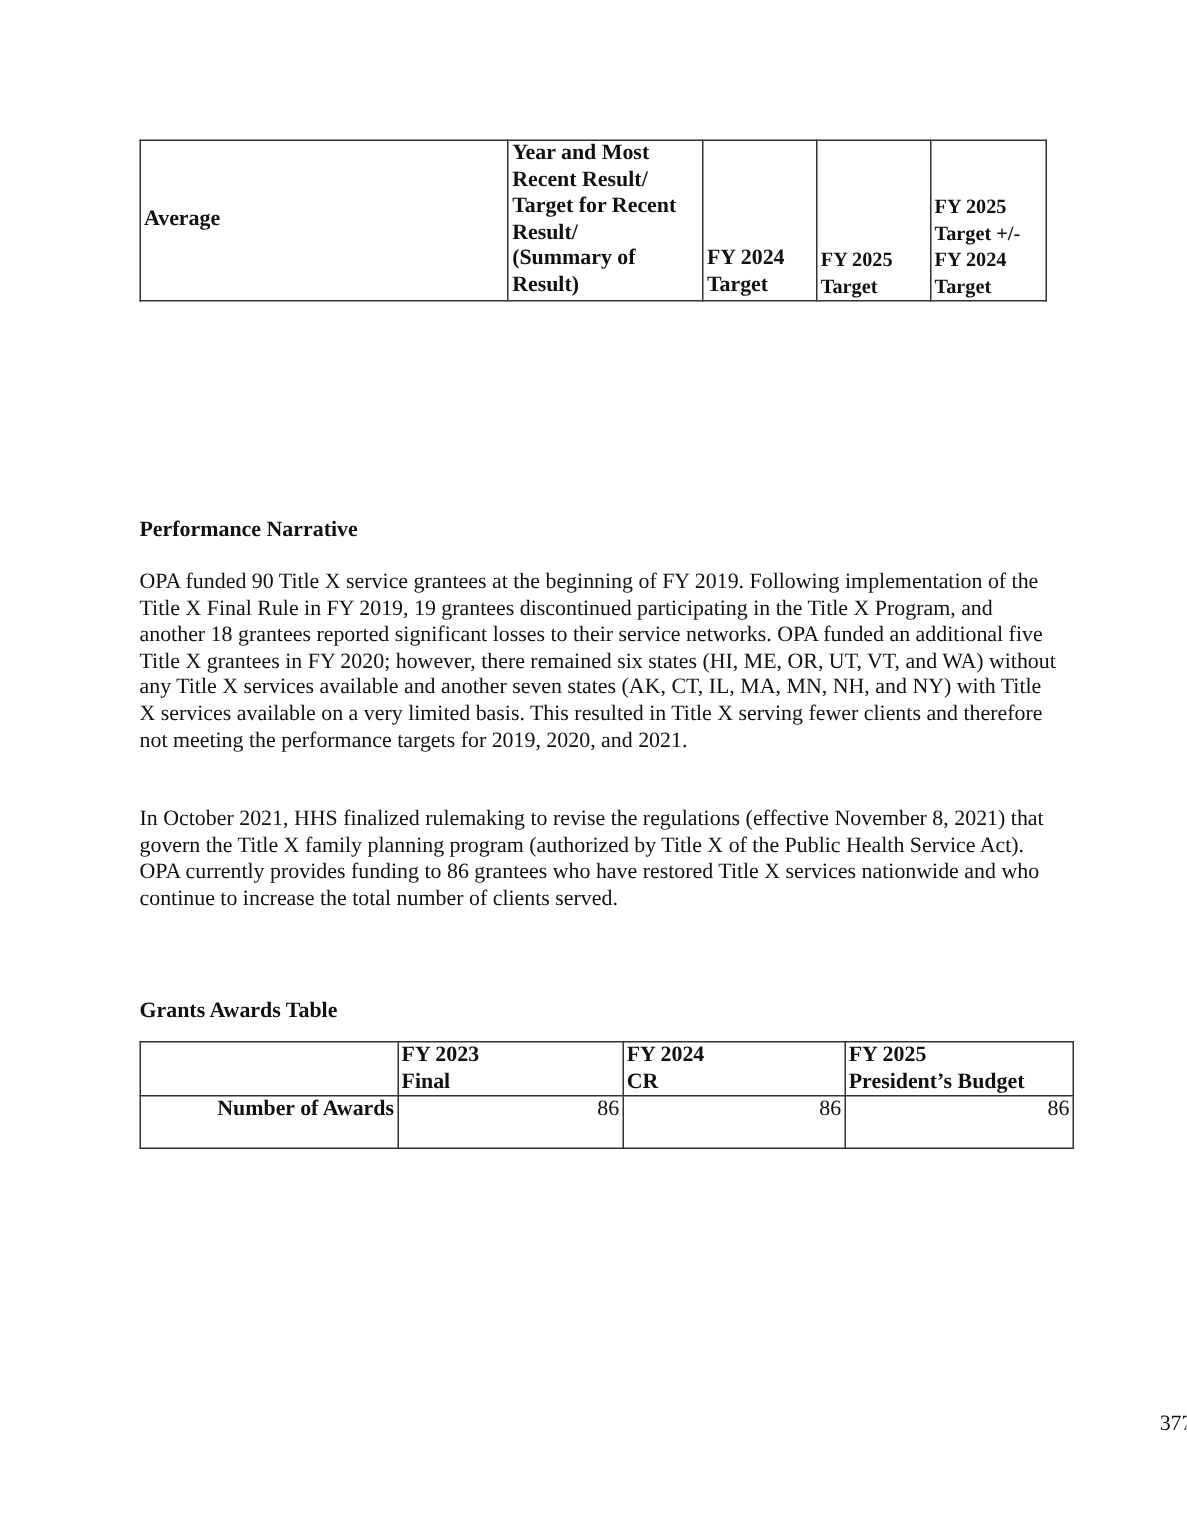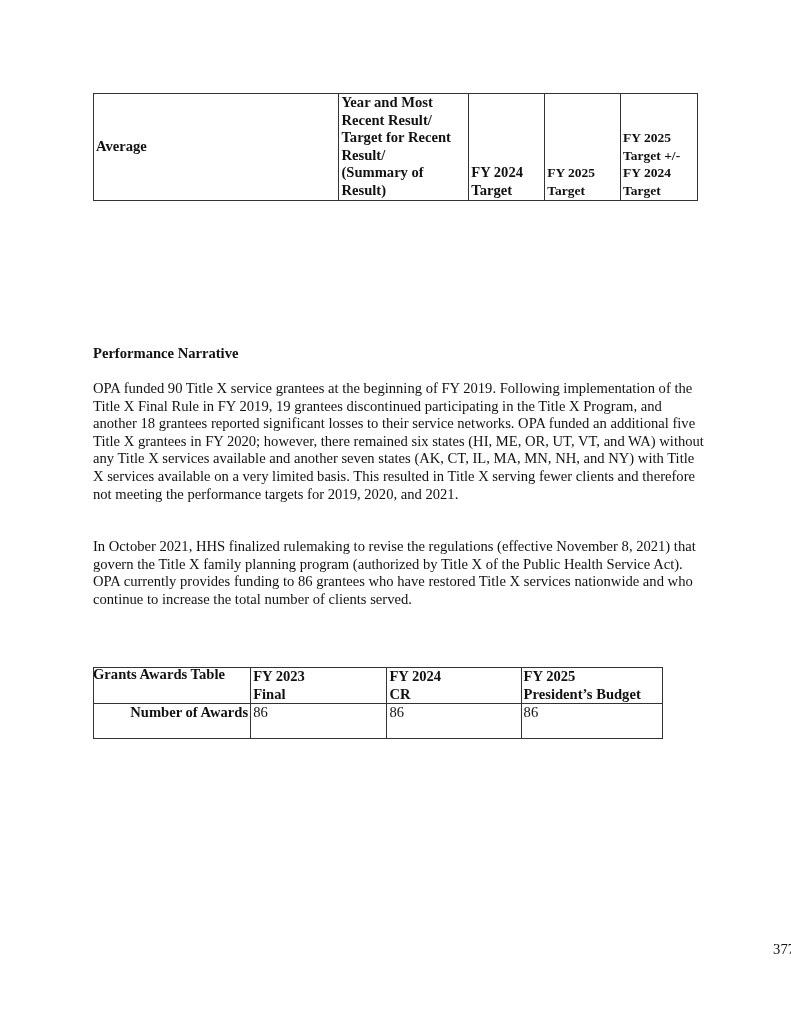--- a/index.html
+++ b/index.html
@@ -5,23 +5,23 @@
   html, body { margin:0; padding:0; background:#ffffff; }
   body { width:791px; height:1024px; position:relative; font-family:"Liberation Serif", "DejaVu Serif", serif; color:#111; font-size:14.6px; line-height:17.6px; }
   table { border-collapse:collapse; position:absolute; }
   td, th { border:1.4px solid #333; vertical-align:top; padding:0 2px; }
   th { font-weight:bold; text-align:left; vertical-align:bottom; }
   #measure-table { left:93px; top:93px; width:605px; }
   #measure-table th.measure { vertical-align:middle; }
   .pl { white-space:pre-line; }
   .section-head { position:absolute; left:93px; font-weight:bold; }
   .para { position:absolute; left:93px; width:612px; }
-  #grants-table { left:93px; top:667px; width:570px;padding-left:38px; }
+  #grants-table { left:93px; top:694px; width:623px;padding-left:38px; }
   #grants-table td.lbl { font-weight:bold; text-align:right; }
-  #grants-table td.num { text-align:left;margin-top:16px; }
+  #grants-table td.num { text-align:right;margin-top:16px; }
   #grants-table tr.row td { height:34px; }
   #page-num { position:absolute; top:941px; left:4px; width:791px; text-align:right; }
 </style>
 </head>
 <body>
 
 <table id="measure-table">
   <colgroup>
     <col style="width:246px">
       <col style="width:130px">

